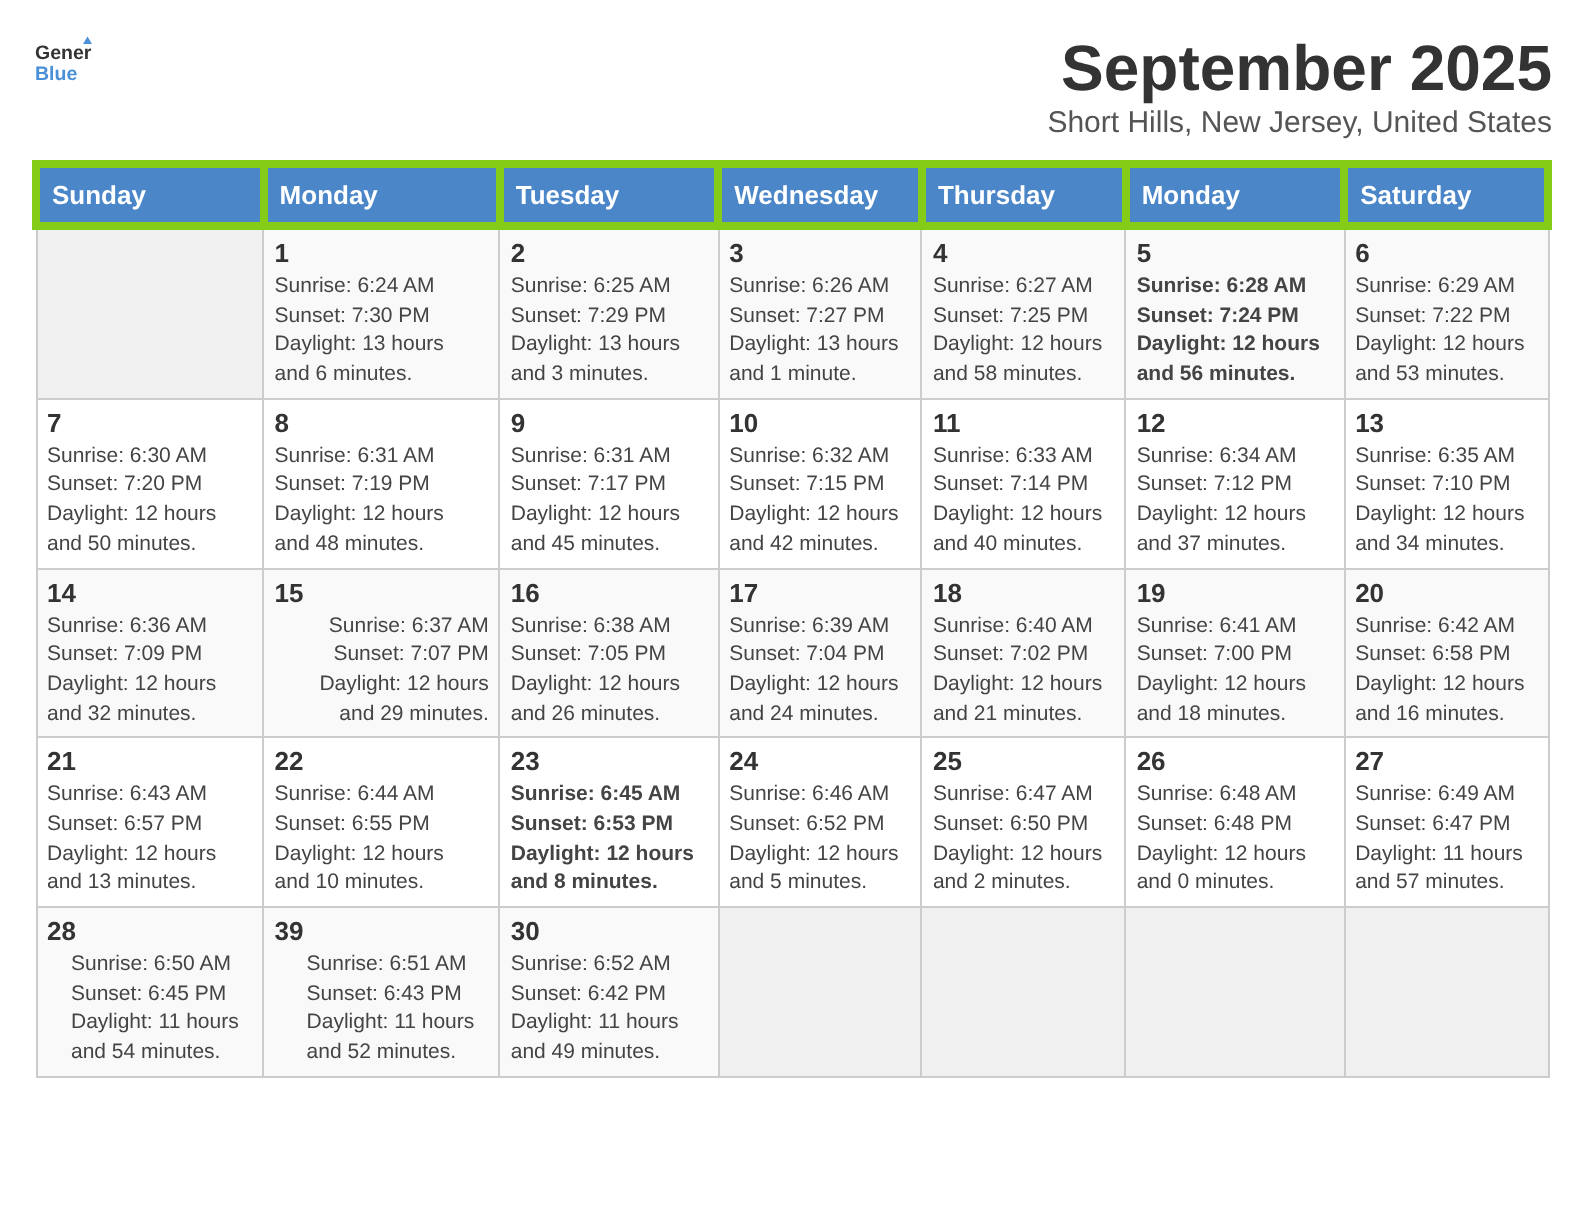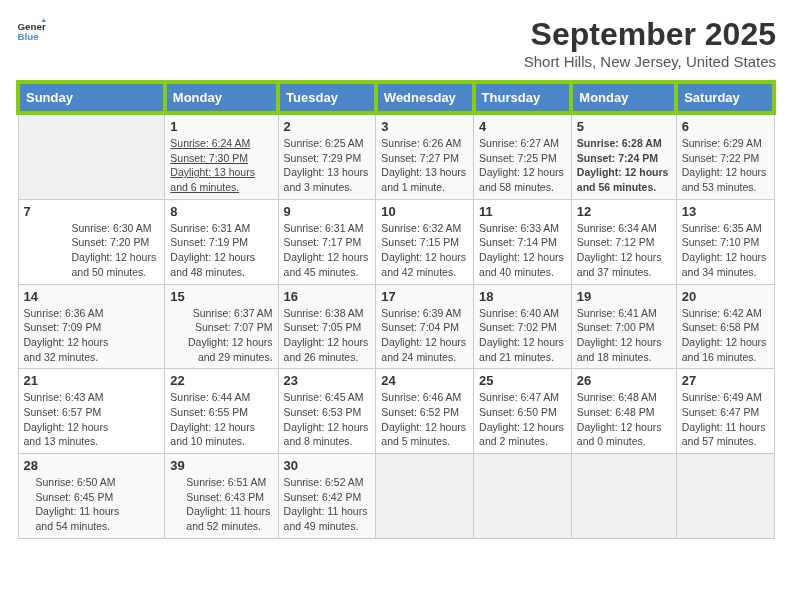--- a/index.html
+++ b/index.html
@@ -107,21 +107,21 @@
         <th>Thursday</th>
         <th>Monday</th>
         <th>Saturday</th>
       </tr>
   </thead>
   <tbody id="calendar-body">
       <tr>
         <td class="empty-cell"></td>
         <td>
           <span class="day-number">1</span>
-          <div class="day-info" style="white-space: pre-line; text-decoration: underline;">Sunrise: 6:24 AM
+          <div class="day-info" style="white-space: pre-line;">Sunrise: 6:24 AM
 Sunset: 7:30 PM
 Daylight: 13 hours
 and 6 minutes.</div>
         </td>
         <td>
           <span class="day-number">2</span>
           <div class="day-info" style="white-space: pre-line;">Sunrise: 6:25 AM
 Sunset: 7:29 PM
 Daylight: 13 hours
 and 3 minutes.</div>
@@ -151,21 +151,21 @@
           <span class="day-number">6</span>
           <div class="day-info" style="white-space: pre-line;">Sunrise: 6:29 AM
 Sunset: 7:22 PM
 Daylight: 12 hours
 and 53 minutes.</div>
         </td>
       </tr>
       <tr>
         <td>
           <span class="day-number">7</span>
-          <div class="day-info" style="white-space: pre-line; margin-left: 48px;">Sunrise: 6:30 AM
+          <div class="day-info" style="white-space: pre-line;">Sunrise: 6:30 AM
 Sunset: 7:20 PM
 Daylight: 12 hours
 and 50 minutes.</div>
         </td>
         <td>
           <span class="day-number">8</span>
           <div class="day-info" style="white-space: pre-line;">Sunrise: 6:31 AM
 Sunset: 7:19 PM
 Daylight: 12 hours
 and 48 minutes.</div>
@@ -267,21 +267,21 @@
         </td>
         <td>
           <span class="day-number">22</span>
           <div class="day-info" style="white-space: pre-line;">Sunrise: 6:44 AM
 Sunset: 6:55 PM
 Daylight: 12 hours
 and 10 minutes.</div>
         </td>
         <td>
           <span class="day-number">23</span>
-          <div class="day-info" style="white-space: pre-line;">Sunrise: 6:45 AM
+          <div class="day-info" style="white-space: pre-line; font-weight: bold;">Sunrise: 6:45 AM
 Sunset: 6:53 PM
 Daylight: 12 hours
 and 8 minutes.</div>
         </td>
         <td>
           <span class="day-number">24</span>
           <div class="day-info" style="white-space: pre-line;">Sunrise: 6:46 AM
 Sunset: 6:52 PM
 Daylight: 12 hours
 and 5 minutes.</div>

